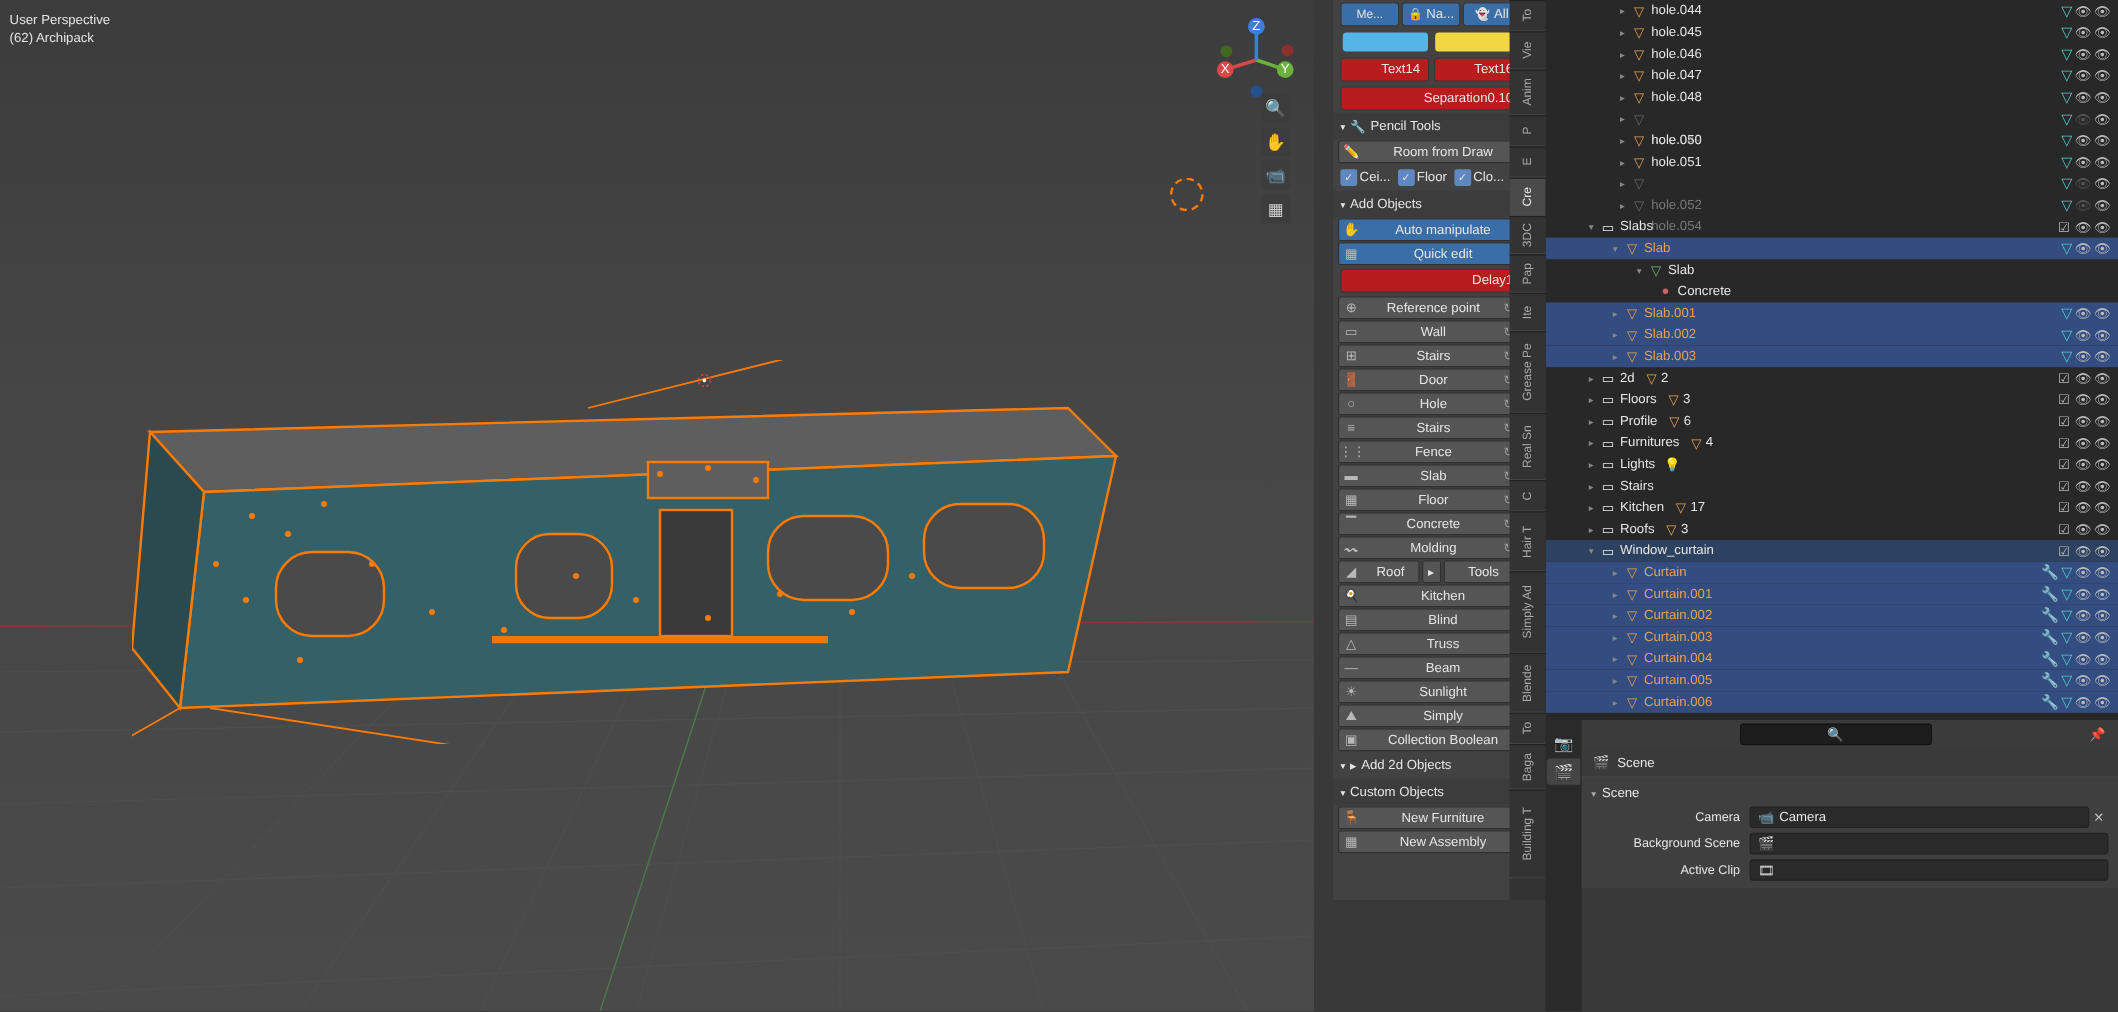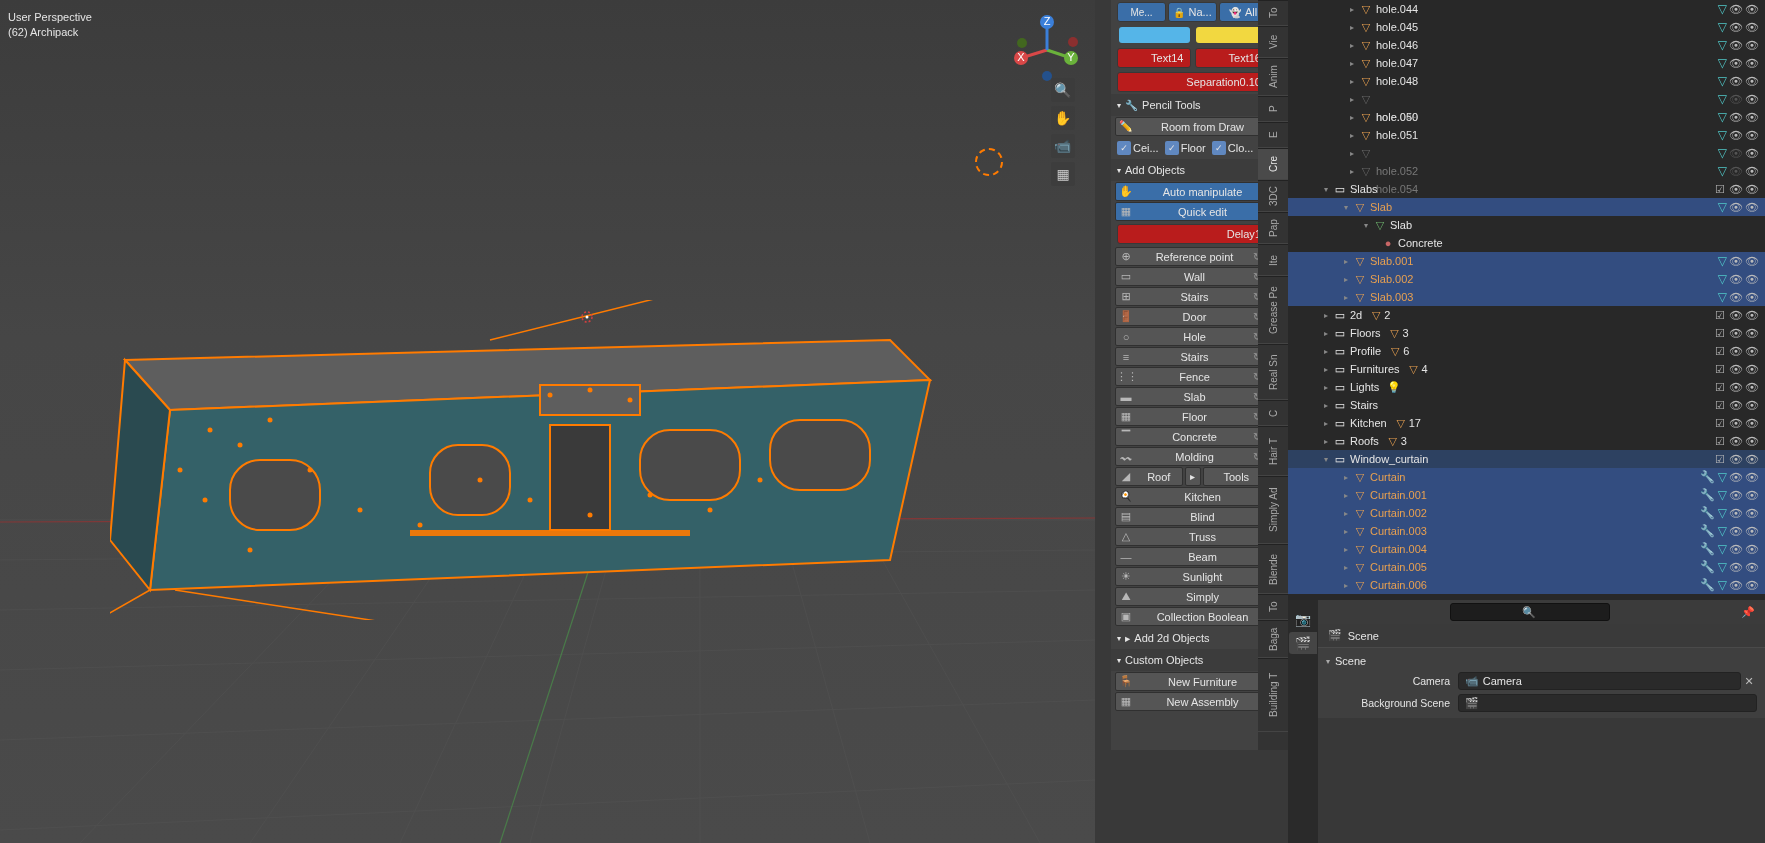--- a/index.html
+++ b/index.html
@@ -806,15 +806,21 @@
             <span>Camera</span>
           </div>
         <div class="x">✕</div>
       </div>
       <div class="prop-field">
         <div class="lbl">Background Scene</div>
         <div class="val">
             <span class="ficn">🎬</span>
           </div>
       </div>
+      <div class="prop-field">
+        <div class="lbl">Active Clip</div>
+        <div class="val">
+            <span class="ficn">🎞</span>
+          </div>
+      </div>
     </div>
   </div>
 </div>
 
 </body></html>

